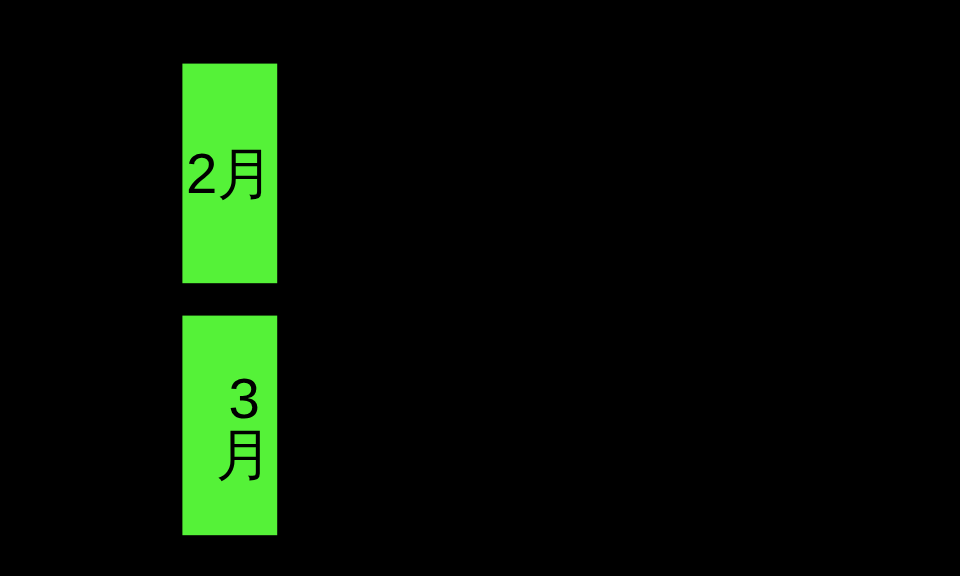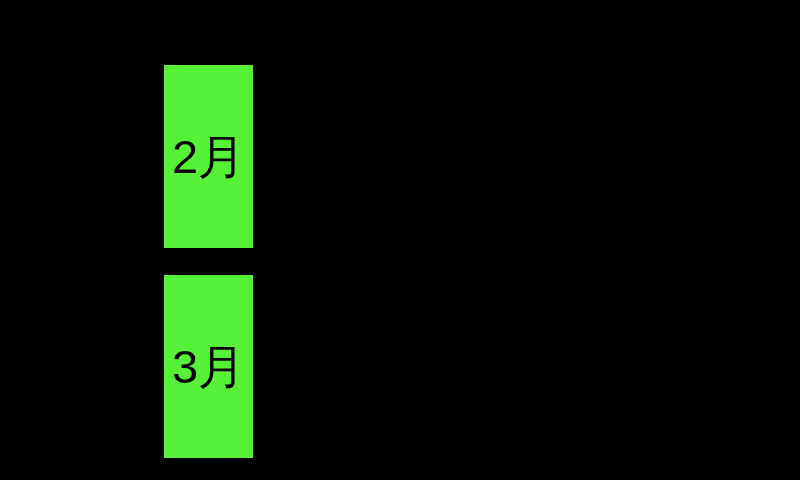--- a/index.html
+++ b/index.html
@@ -15,24 +15,24 @@
   }
   .screen {
     position: relative;
     width: 800px;
     height: 480px;
     background: #000000;
   }
   .month-button {
     position: absolute;
     left: 152px;
-    width: 89px;
+    width: 79px;
     height: 183px;
     border: none;
-    margin: 12px;
+    margin: 0;
     padding: 0;
     display: flex;
     align-items: center;
     justify-content: center;
     cursor: pointer;
   }
   .month-button.first { top: 53px; }
   .month-button.second { top: 263px; }
   .month-button .label {
     font-size: 47px;
@@ -44,17 +44,17 @@
 </style>
 </head>
 <body>
 
 <div class="screen">
 
   <button class="month-button first" style="background-color: rgb(85, 242, 56);">
     <span class="label" style="color: rgb(0, 0, 0);">2月</span>
   </button>
 
-  <button class="month-button second" style="background-color: rgb(85, 242, 56);">
+  <button class="month-button second" style="background-color: rgb(85, 242, 56); padding-left: 24px;">
     <span class="label" style="color: rgb(0, 0, 0);">3月</span>
   </button>
 
 </div>
 
 </body></html>

